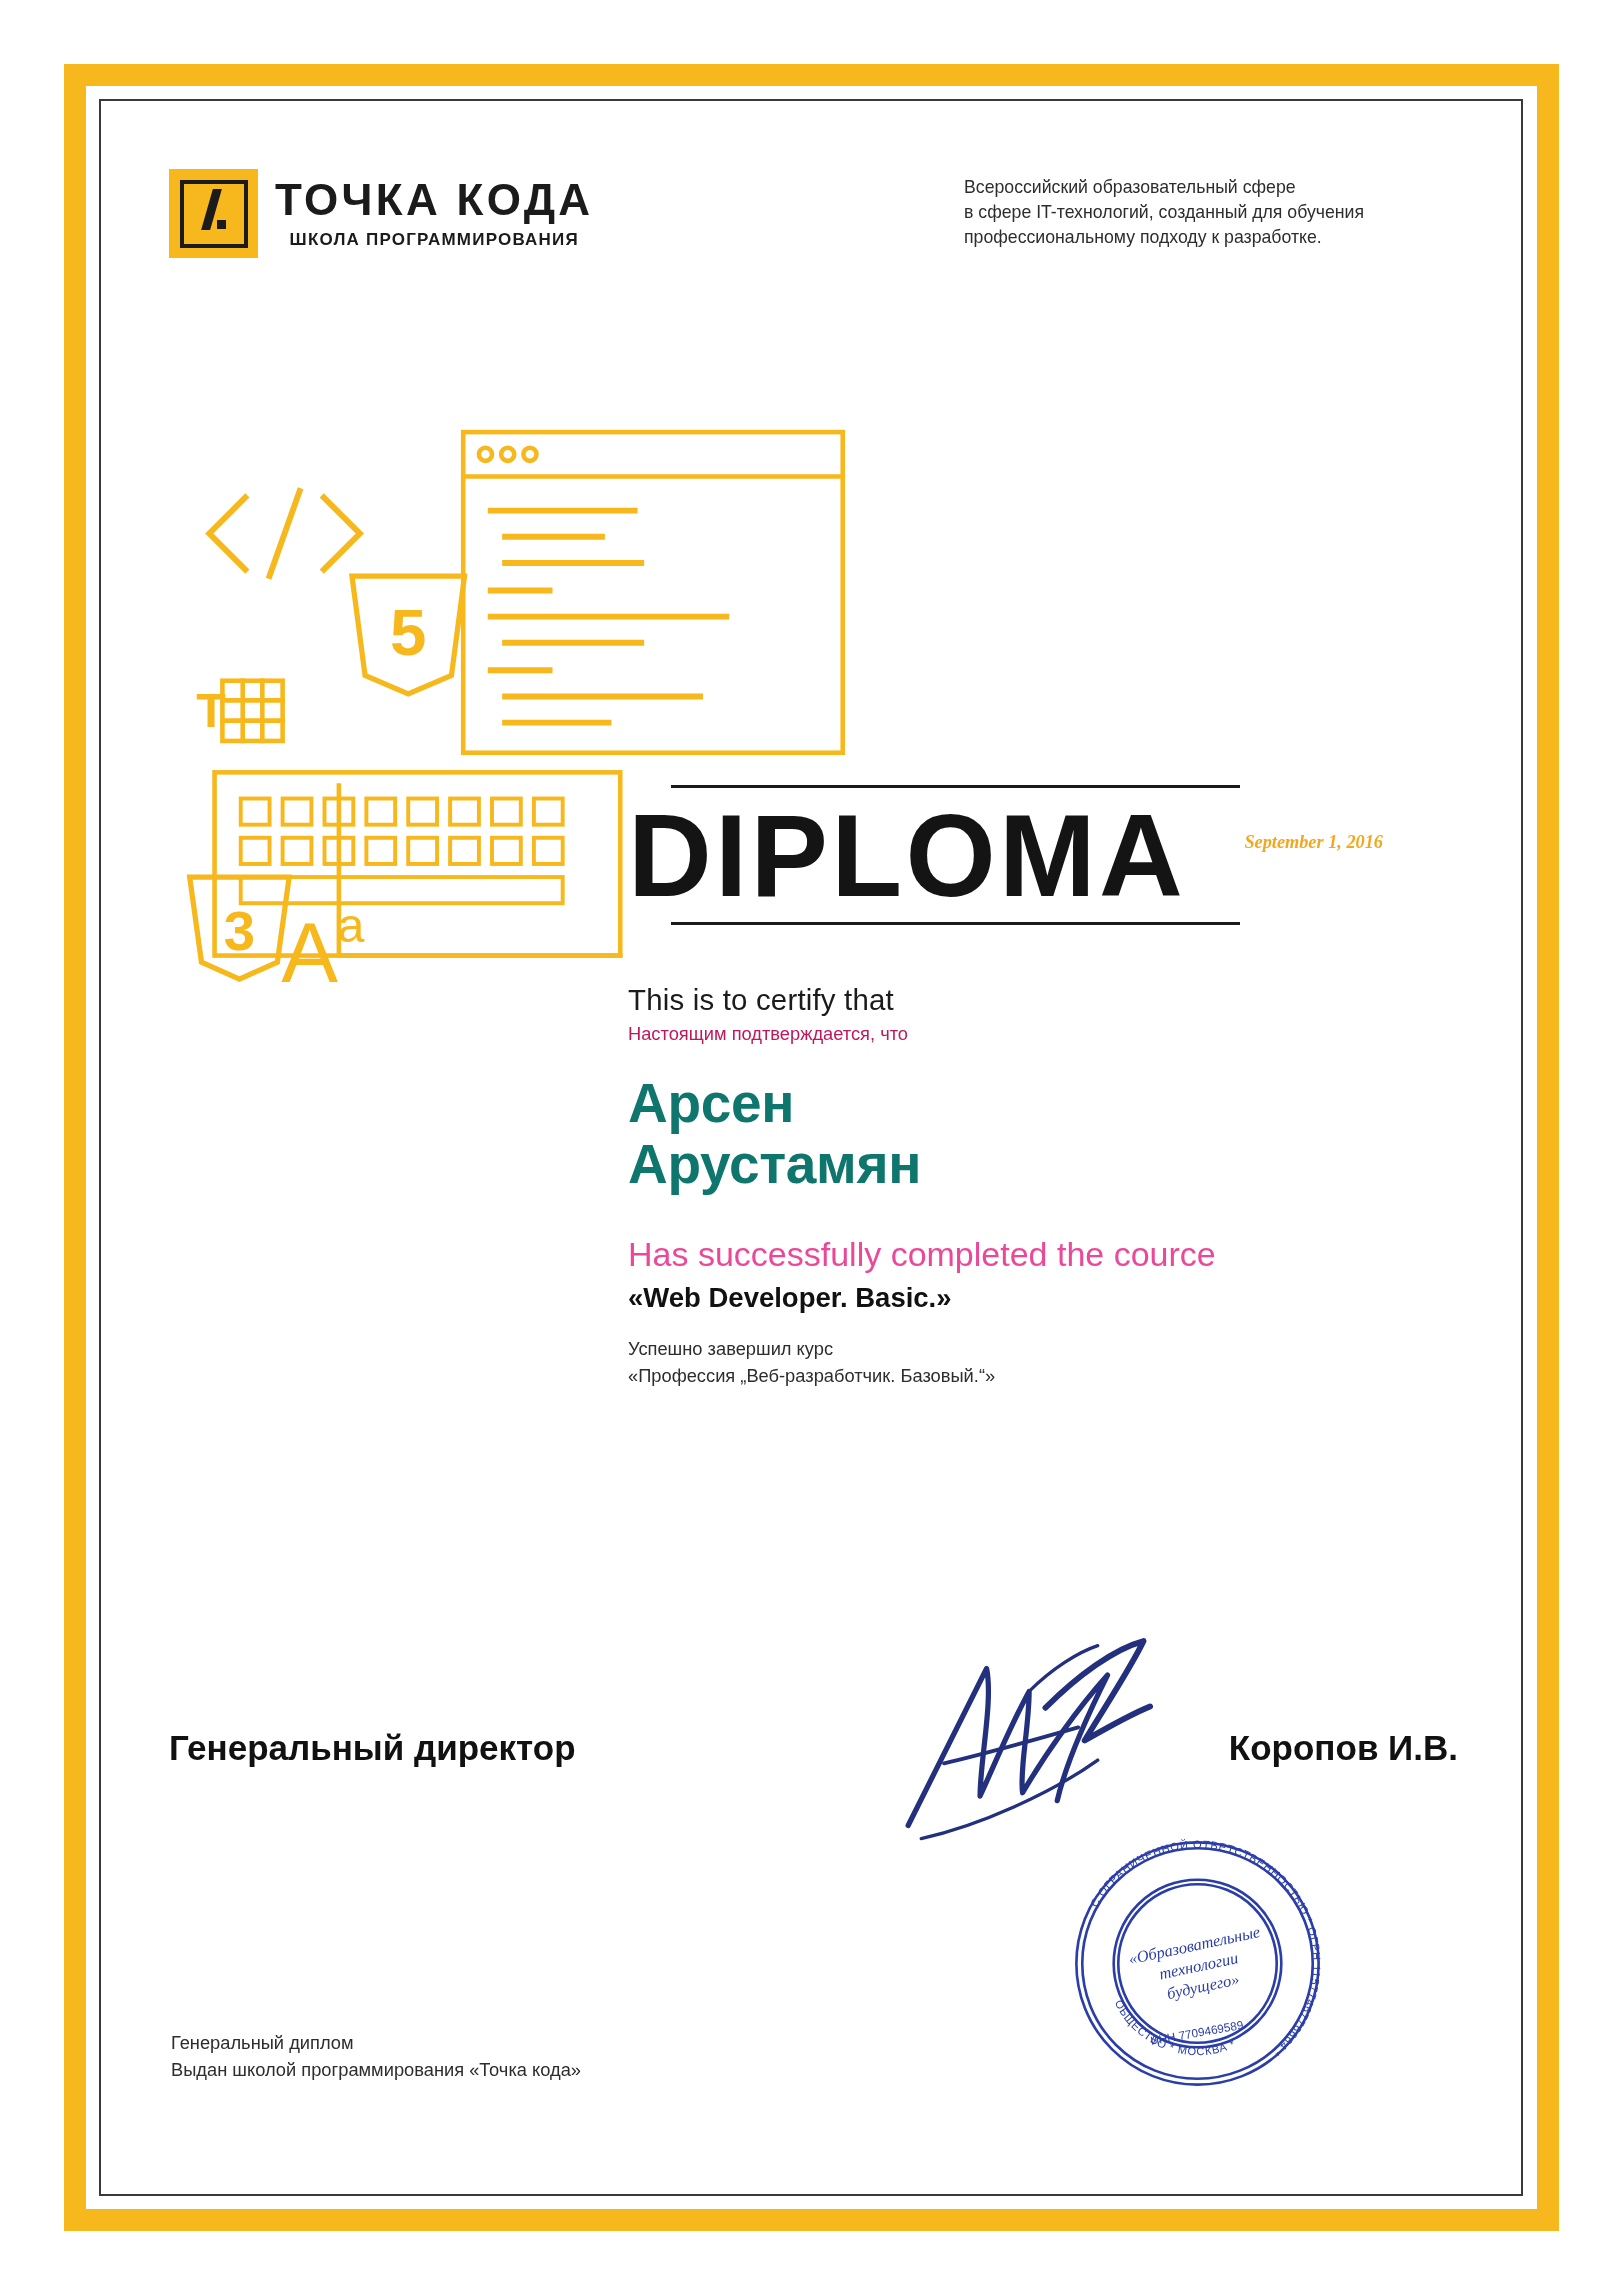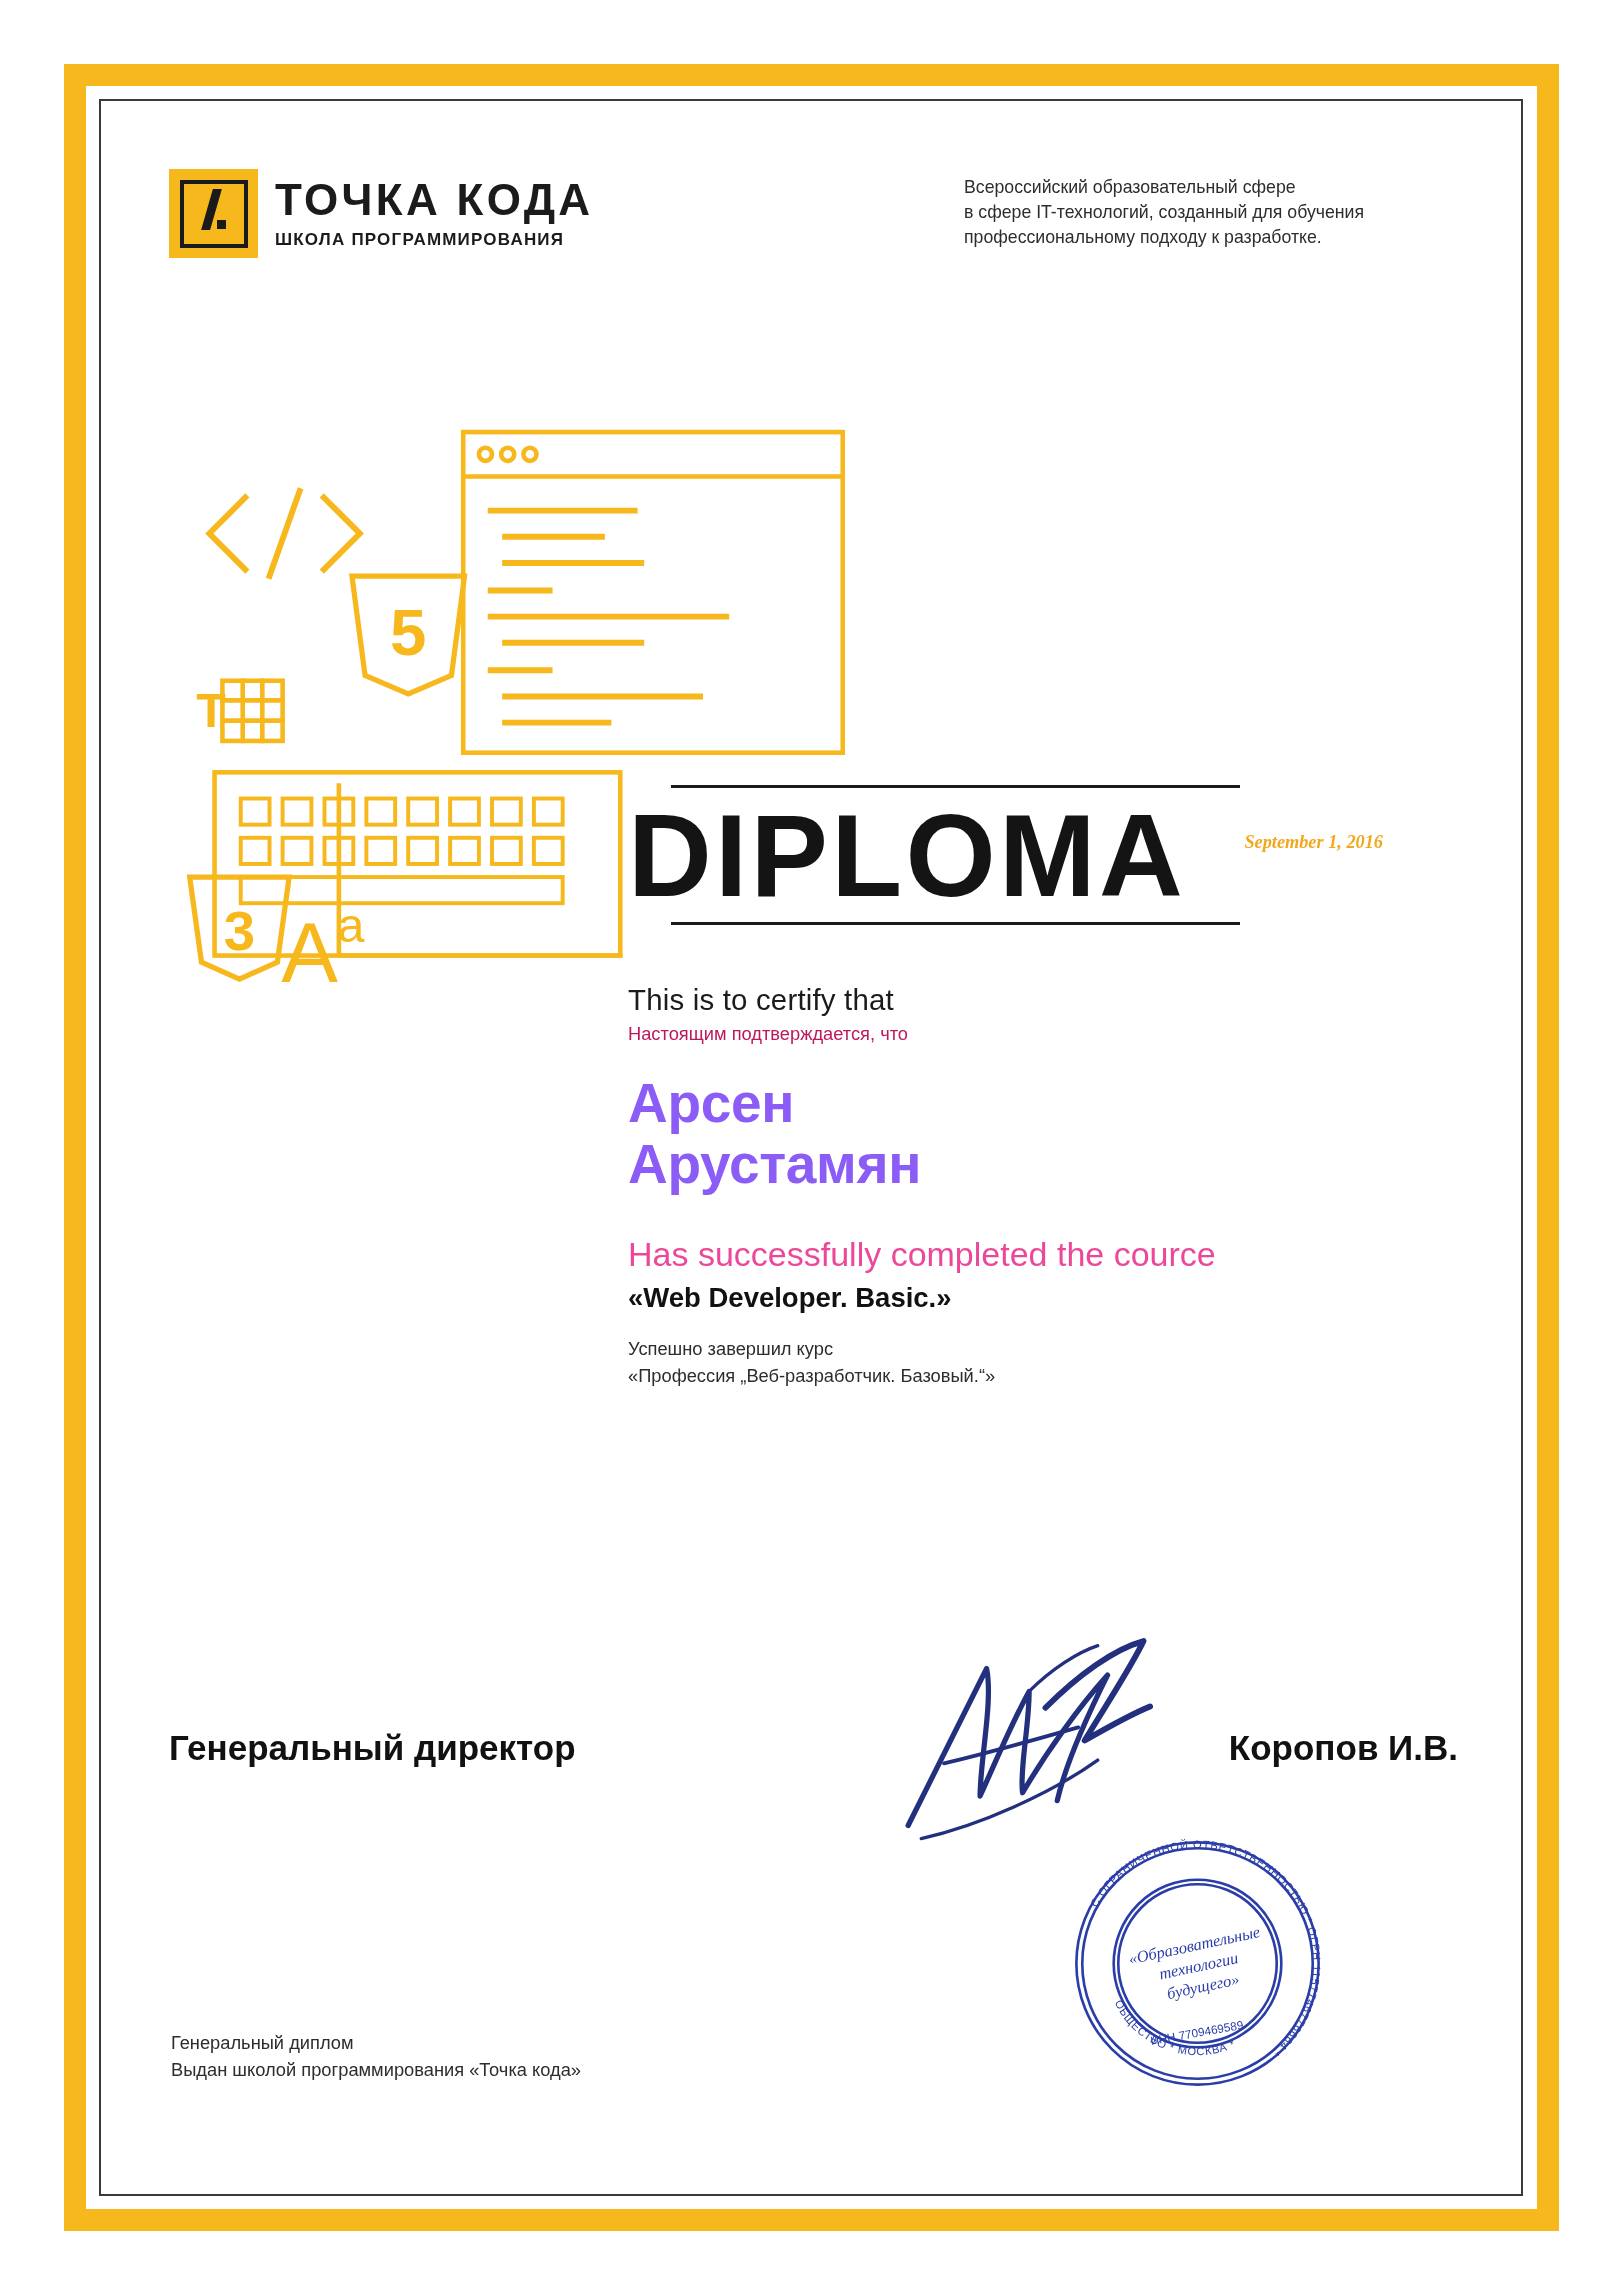--- a/index.html
+++ b/index.html
@@ -85,20 +85,21 @@
     position: absolute;
     left: 48px;
     top: 51px;
     width: 9.2px;
     height: 9.2px;
     background: #1b1b1b;
   }
   .logo-text {
     margin-left: 17px;
     padding-top: 9.2px;
+    text-align: center;
   }
   .logo-title {
     font-size: 44px;
     font-weight: bold;
     letter-spacing: 3.3px;
     color: #1b1b1b;
     line-height: 1;
   }
   .logo-sub {
     font-size: 17px;
@@ -169,21 +170,21 @@
   .certify-ru {
     margin-top: 6.5px;
     font-size: 18.3px;
     color: #be185d;
   }
   .recipient {
     margin-top: 27.5px;
     font-size: 55px;
     font-weight: bold;
     line-height: 1.12;
-    color: #8b5cf6;
+    color: #0f766e;
     letter-spacing: -0.3px;
   }
   .completed-en {
     margin-top: 39px;
     font-size: 34px;
     color: #ec4899;
   }
   .course-en {
     margin-top: 7.9px;
     font-size: 27.5px;

